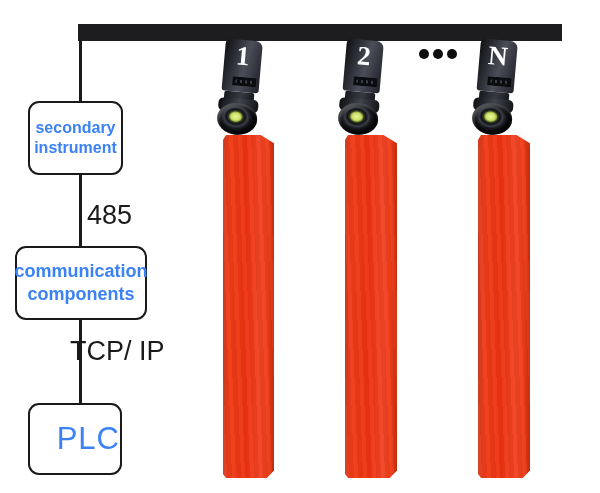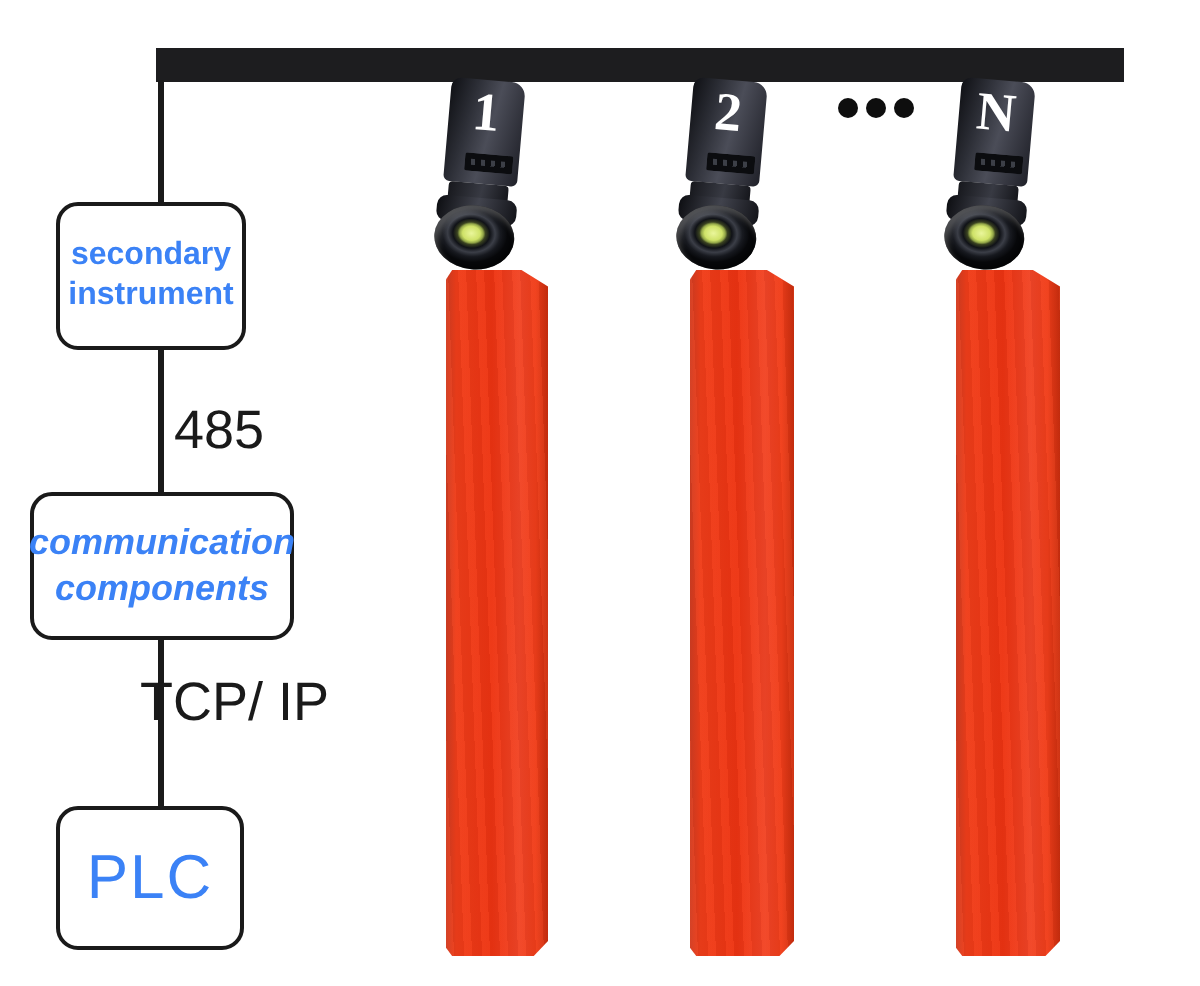--- a/index.html
+++ b/index.html
@@ -13,22 +13,22 @@
   .vline { position:absolute; left:79px; width:3px; background:#1a1a1a; }
   .vline.seg1 { top:40px; height:62px; }
   .vline.seg2 { top:174px; height:73px; }
   .vline.seg3 { top:319px; height:85px; }
 
   
   .fbox { position:absolute; background:#fff; border:2.5px solid #1a1a1a; border-radius:11px;
           display:flex; align-items:center; justify-content:center; text-align:center;
           color:#3b82f6; font-weight:bold; line-height:1.28; z-index:2; }
   .fbox.secondary { left:28px; top:101px; width:95px; height:74px; font-size:16px; padding:0 1px; }
-  .fbox.comm      { left:15px; top:246px; width:132px; height:74px; font-size:18px; padding:0 2px;font-style:italic; }
-  .fbox.plc       { left:28px; top:403px; width:94px; height:72px; font-size:31px; font-weight:normal; letter-spacing:1px; }
+  .fbox.comm      { left:15px; top:246px; width:132px; height:74px; font-size:18px; padding:0 2px; }
+  .fbox.plc       { left:28px; top:403px; width:94px; height:72px; font-size:31px; font-weight:normal; letter-spacing:1px;justify-content:flex-end; }
 
   
   .linklabel { position:absolute; color:#1a1a1a; font-size:27px; }
   .linklabel.l485 { left:87px; top:200px; }
   .linklabel.ltcp { left:70px; top:336px; }
 
   
   .dots { position:absolute; left:419px; top:49px; display:flex; gap:4px; }
   .dots .dot { width:10px; height:10px; border-radius:50%; background:#0e0e0e; }
 

